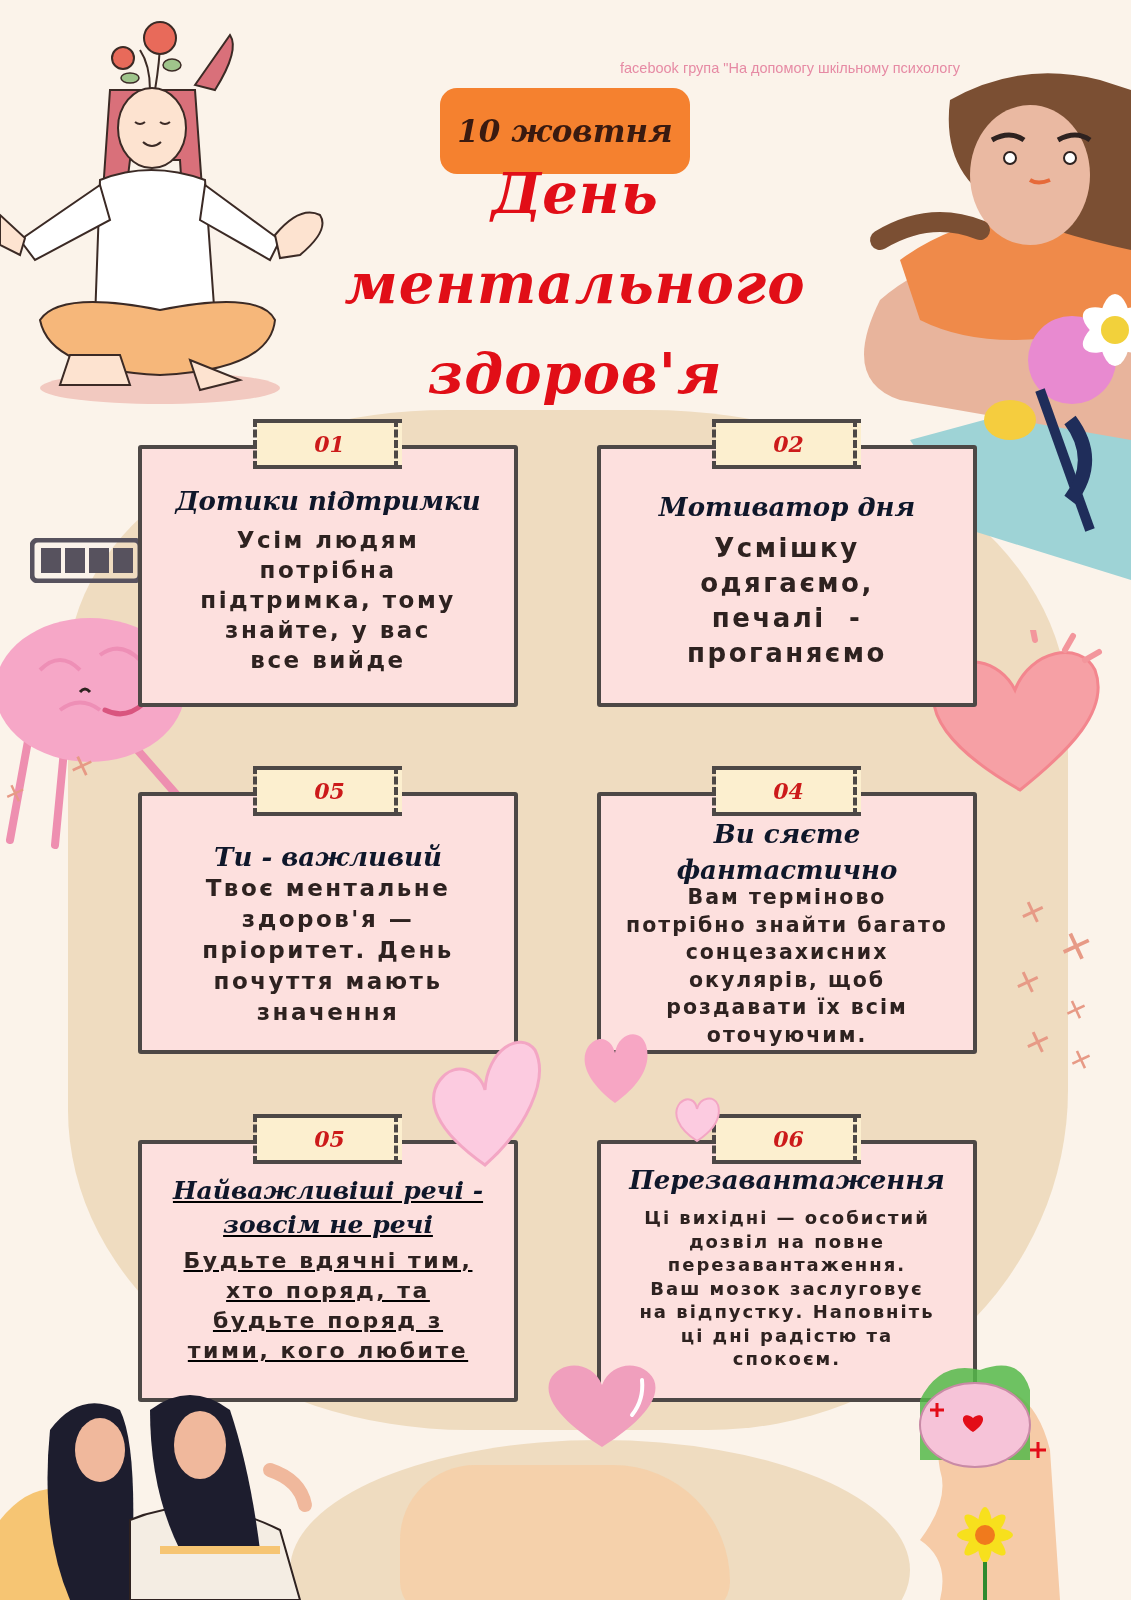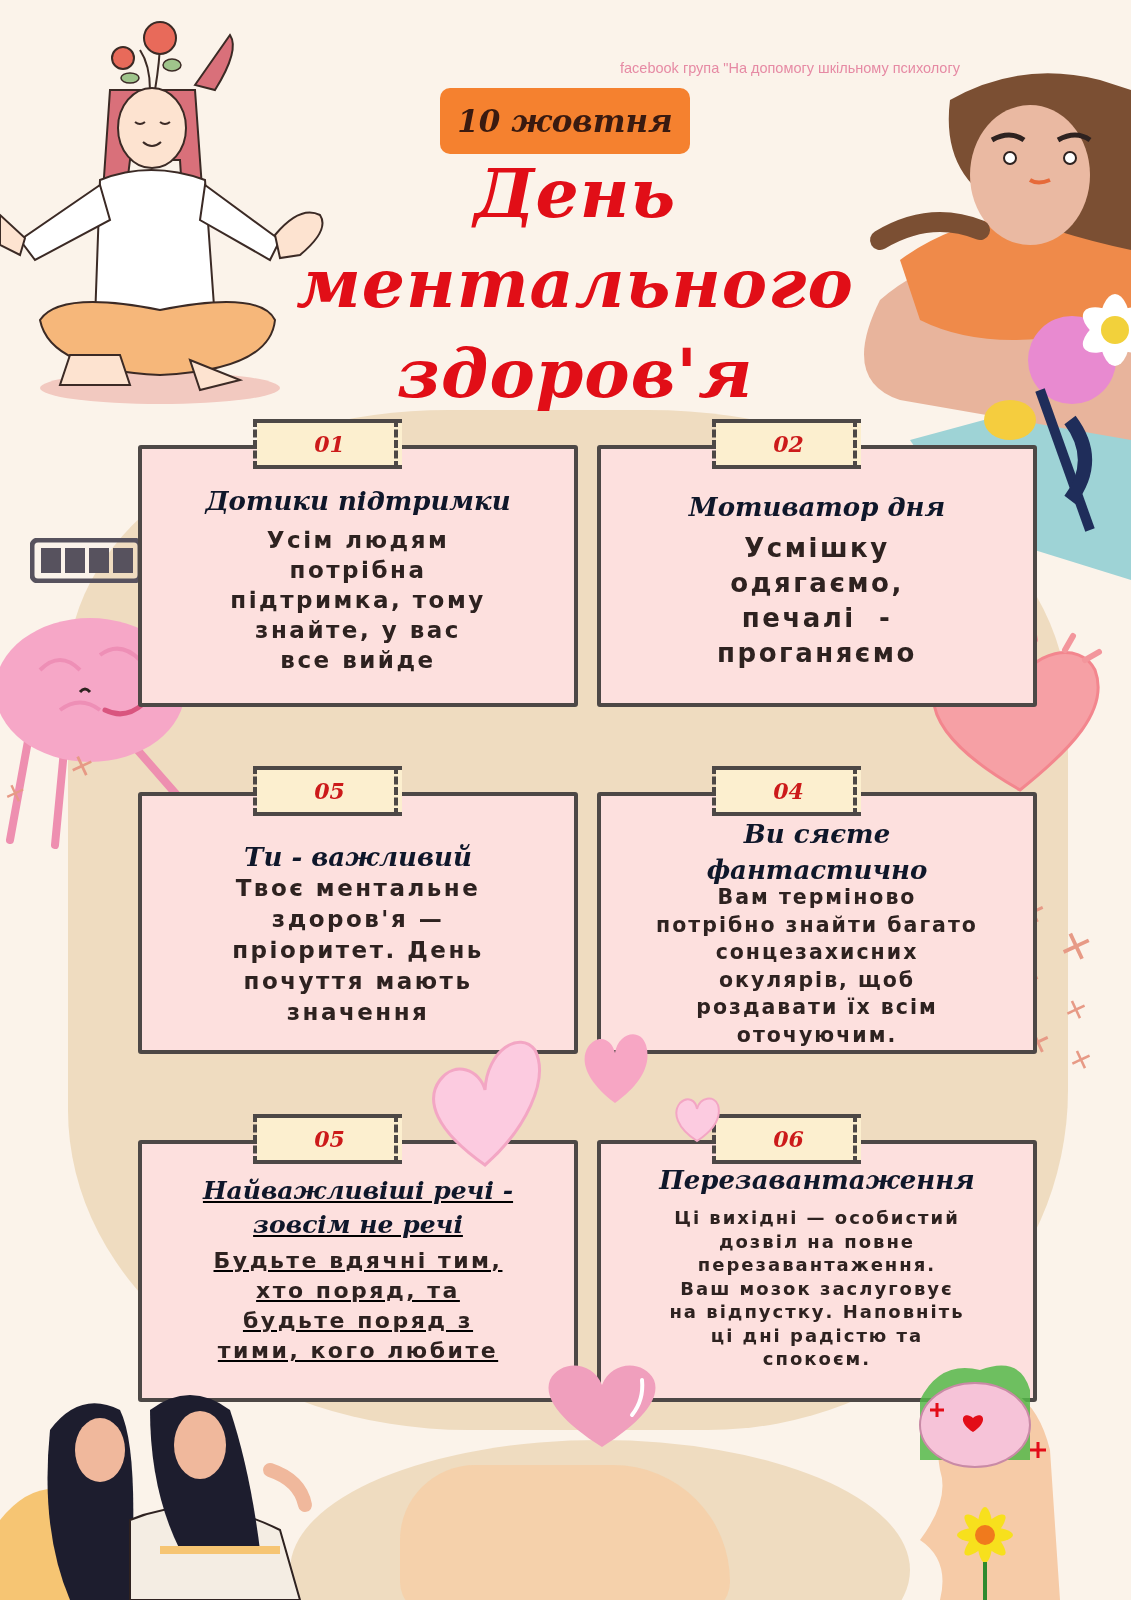--- a/index.html
+++ b/index.html
@@ -36,46 +36,46 @@
     position: absolute;
     left: 620px; top: 60px;
     color: #e68aa4;
     font-family: "Liberation Sans", sans-serif;
     font-size: 14.5px;
     white-space: nowrap;
   }
   .date-badge {
     position: absolute;
     left: 440px; top: 88px;
-    width: 250px; height: 66px;
+    width: 250px; height: 86px;
     background: #f5812f;
-    border-radius: 10px;
+    border-radius: 17px;
     display: flex; align-items: center; justify-content: center;
     color: #3a1a10;
     font-family: "DejaVu Serif", serif;
     font-style: italic;
     font-weight: bold;
     font-size: 31px;
   }
   .title {
     position: absolute;
     left: 250px; top: 148px;
     width: 650px;
     text-align: center;
     color: #e10e17;
     font-family: "DejaVu Serif", serif;
     font-style: italic;
     font-weight: bold;
-    font-size: 68px;
+    font-size: 56px;
     line-height: 90px;
     letter-spacing: 1px;
   }
   .card {
     position: absolute;
-    width: 440px; height: 262px;
+    width: 380px; height: 262px;
     background: #fde0de;
     border: 4px solid #4d4846;
     border-radius: 3px;
     text-align: center;
   }
   .tape {
     position: absolute;
     left: 115px; top: -30px;
     width: 145px; height: 50px;
     background: #fcefcf;

